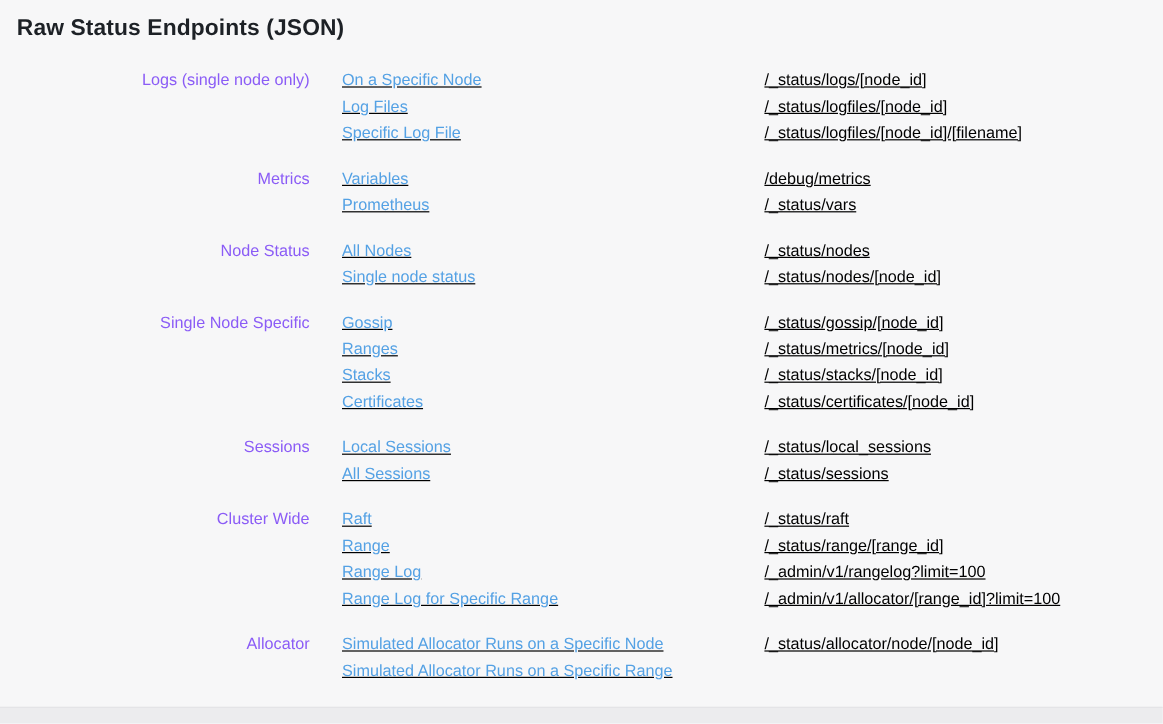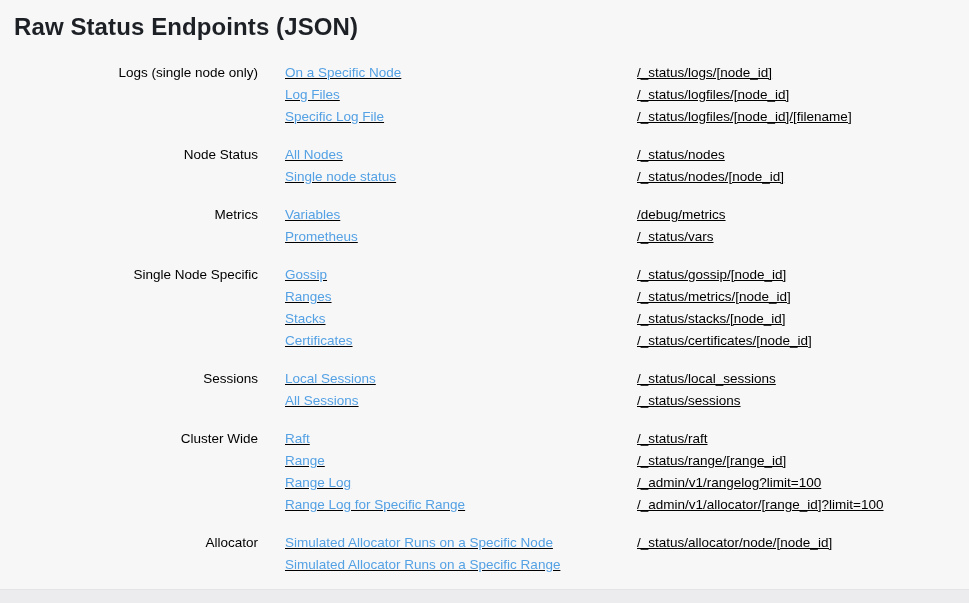--- a/index.html
+++ b/index.html
@@ -11,39 +11,39 @@
     height: 603px;
     overflow: hidden;
     position: relative;
     background: #f7f7f8;
     font-family: "Liberation Sans", sans-serif;
     -webkit-font-smoothing: antialiased;
   }
   .page-title {
     margin: 0;
     padding: 13px 0 0 14px;
-    font-size: 24px;
+    font-size: 19px;
     font-weight: 700;
     letter-spacing: 0.1px;
     color: #1d2126;
   }
   .groups {
     margin-top: 21px;
   }
   .group {
     display: flex;
     align-items: flex-start;
     margin-bottom: 16px;
   }
   .category {
     flex: 0 0 258px;
     text-align: right;
     font-size: 13.5px;
     line-height: 22px;
-    color: #000000;
+    color: #8b5cf6;
   }
   .rows {
     flex: 1 1 auto;
     padding-left: 27px;
     text-decoration: underline;
   }
   .row {
     display: flex;
     align-items: baseline;
     line-height: 22px;
@@ -86,42 +86,42 @@
           <a class="link" href="#">Log Files</a>
           <span class="path">/_status/logfiles/[node_id]</span>
         </div>
         <div class="row">
           <a class="link" href="#">Specific Log File</a>
           <span class="path">/_status/logfiles/[node_id]/[filename]</span>
         </div>
       </div>
     </div>
     <div class="group">
+      <div class="category">Metrics</div>
+      <div class="rows">
+        <div class="row">
+          <a class="link" href="#">Variables</a>
+          <span class="path">/debug/metrics</span>
+        </div>
+        <div class="row">
+          <a class="link" href="#">Prometheus</a>
+          <span class="path">/_status/vars</span>
+        </div>
+      </div>
+    </div>
+    <div class="group">
       <div class="category">Node Status</div>
       <div class="rows">
         <div class="row">
           <a class="link" href="#">All Nodes</a>
           <span class="path">/_status/nodes</span>
         </div>
         <div class="row">
           <a class="link" href="#">Single node status</a>
           <span class="path">/_status/nodes/[node_id]</span>
-        </div>
-      </div>
-    </div>
-    <div class="group">
-      <div class="category">Metrics</div>
-      <div class="rows">
-        <div class="row">
-          <a class="link" href="#">Variables</a>
-          <span class="path">/debug/metrics</span>
-        </div>
-        <div class="row">
-          <a class="link" href="#">Prometheus</a>
-          <span class="path">/_status/vars</span>
         </div>
       </div>
     </div>
     <div class="group">
       <div class="category">Single Node Specific</div>
       <div class="rows">
         <div class="row">
           <a class="link" href="#">Gossip</a>
           <span class="path">/_status/gossip/[node_id]</span>
         </div>

